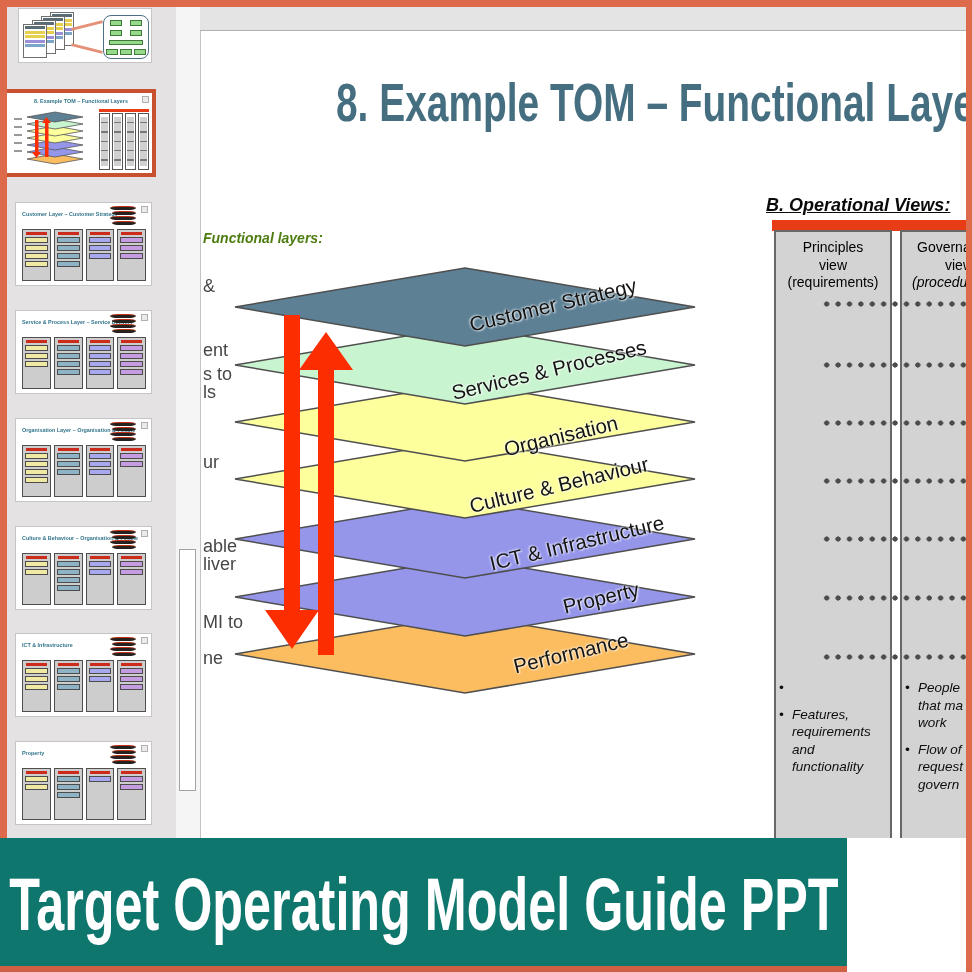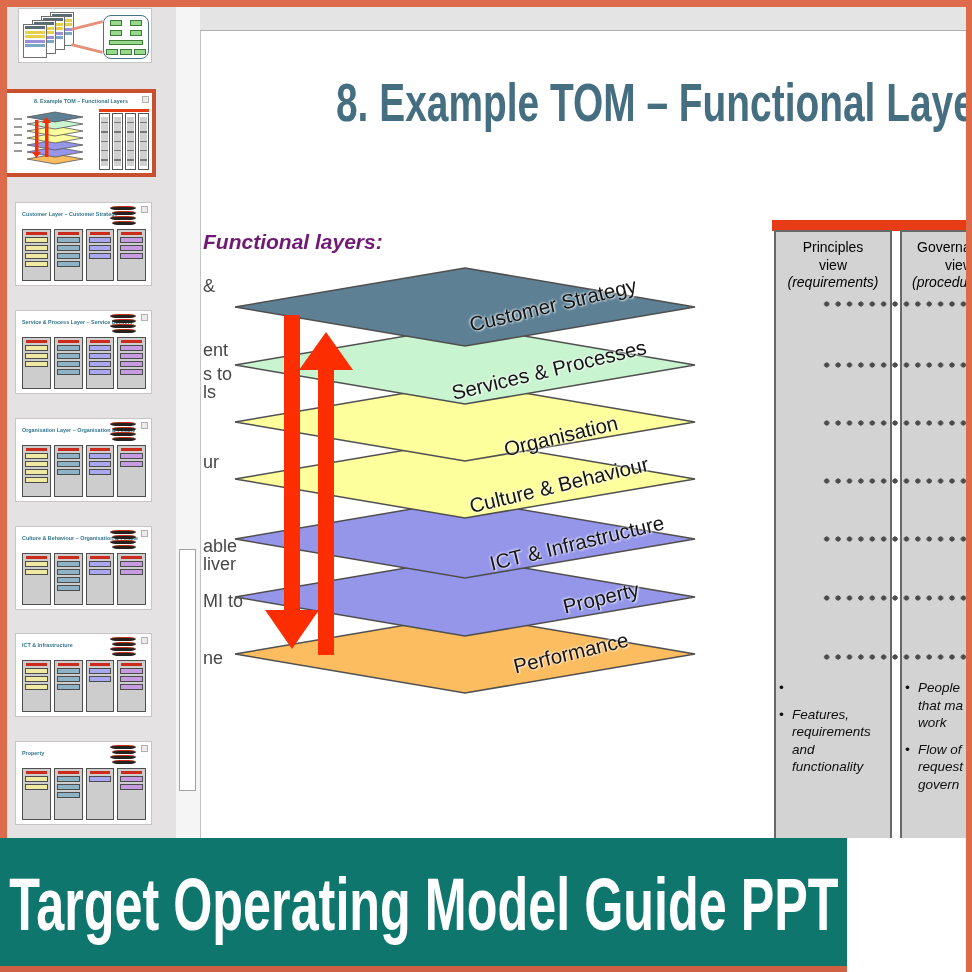--- a/index.html
+++ b/index.html
@@ -49,31 +49,31 @@
 
   
   .scroll-track{position:absolute;left:176px;top:7px;width:24px;height:831px;background:#f6f5f5;z-index:3}
   .scroll-thumb{position:absolute;left:3px;top:542px;width:17px;height:242px;background:#fff;border:1px solid #a3a3a3}
 
   
   .canvas-strip{position:absolute;left:200px;top:7px;width:766px;height:24px;background:#e5e4e4;border-bottom:1px solid #b0b0b0;z-index:2}
   .page{position:absolute;left:200px;top:31px;width:766px;height:807px;background:#fff;border-left:1px solid #c4c4c4;overflow:hidden;z-index:2}
 
   .slide-title{position:absolute;left:30px;top:42px;width:750px;text-align:center;font-size:54px;line-height:58px;font-weight:bold;color:#456f80;transform:scaleX(0.72);white-space:nowrap}
-  .func-label{position:absolute;left:2px;top:199px;font-size:21px;font-weight:bold;font-style:italic;color:#701a75;text-shadow:1px 1px 1px rgba(255,255,255,.8);white-space:nowrap}
+  .func-label{position:absolute;left:2px;top:199px;font-size:14px;font-weight:bold;font-style:italic;color:#4d7c0f;text-shadow:1px 1px 1px rgba(255,255,255,.8);white-space:nowrap}
   .frag{position:absolute;left:2px;font-size:18px;color:#474747;white-space:nowrap}
 
   .diagram-svg{position:absolute;left:25px;top:229px;width:490px;height:450px}
   .layer-label{position:absolute;width:240px;text-align:center;font-size:20.5px;color:#141414;transform:rotate(-13.5deg);white-space:nowrap;text-shadow:1px 1px 2px rgba(255,255,255,.95),-1px -1px 2px rgba(255,255,255,.7)}
 
   .ov-heading{position:absolute;left:565px;top:164px;font-size:18px;font-style:italic;font-weight:600;text-decoration:underline;color:#0a0a0a;white-space:nowrap;text-shadow:1px 1px 1px rgba(255,255,255,.9)}
   .ov-bar{position:absolute;left:571px;top:189px;width:210px;height:11px;background:#e83c17}
   .ovcol{position:absolute;top:199px;height:711px;background:#d3d3d3;border:2px solid #686868}
   .ovhead{margin-top:7px;text-align:center;font-size:14px;line-height:17.5px;color:#000}
-  .ovhead .it{font-style:italic}
+  .ovhead .it{}
   .ovhead2{margin-top:7px;font-size:14px;line-height:17.5px;color:#000}
   .ovhead2 div{white-space:nowrap}
   .dots{position:absolute;left:620px;width:152px;height:8px;background-image:radial-gradient(circle,#4b4b4b 2.3px,rgba(0,0,0,0) 2.9px);background-size:11.4px 8px;background-repeat:repeat-x;background-position:0 50%}
   .blts{position:absolute;width:112px;font-style:italic;font-size:13.5px;line-height:17.5px;color:#0d0d0d}
   .blt{display:flex;margin-bottom:9px}
   .bdot{width:13px;flex:none}
   .bdot::before{content:"•"}
 
   
   .banner{position:absolute;left:0;top:838px;width:847px;height:134px;background:#0f766e;z-index:10;display:flex;align-items:center;justify-content:center}
@@ -399,21 +399,21 @@
 
     <div class="func-label">Functional layers:</div>
 
     <div class="frag" style="top:245px">&amp;</div>
     <div class="frag" style="top:309px">ent</div>
     <div class="frag" style="top:333px">s to</div>
     <div class="frag" style="top:351px">ls</div>
     <div class="frag" style="top:421px">ur</div>
     <div class="frag" style="top:505px">able</div>
     <div class="frag" style="top:523px">liver</div>
-    <div class="frag" style="top:560px">MI to</div>
+    <div class="frag" style="top:581px">MI to</div>
     <div class="frag" style="top:617px">ne</div>
 
     <svg class="diagram-svg" viewBox="0 0 490 450">
       <polygon points="9,394 239,355 469,394 239,433" stroke="#4f4f4f" stroke-width="1.5" fill="#fcbd61"></polygon>
       <polygon points="9,337 239,298 469,337 239,376" stroke="#4f4f4f" stroke-width="1.5" fill="#9596ea"></polygon>
       <polygon points="9,279 239,240 469,279 239,318" stroke="#4f4f4f" stroke-width="1.5" fill="#9596ea"></polygon>
       <polygon points="9,219 239,180 469,219 239,258" stroke="#4f4f4f" stroke-width="1.5" fill="#fdfe9c"></polygon>
       <polygon points="9,162 239,123 469,162 239,201" stroke="#4f4f4f" stroke-width="1.5" fill="#fdfe9c"></polygon>
       <polygon points="9,105 239,66 469,105 239,144" stroke="#4f4f4f" stroke-width="1.5" fill="#c9f4d0"></polygon>
       <polygon points="9,47 239,8 469,47 239,86" stroke="#4f4f4f" stroke-width="1.5" fill="#5d8095"></polygon>
@@ -424,20 +424,21 @@
     </svg>
 
     <div class="layer-label" style="left:232px;top:262px">Customer Strategy</div>
     <div class="layer-label" style="left:228px;top:327px">Services &amp; Processes</div>
     <div class="layer-label" style="left:240px;top:393px">Organisation</div>
     <div class="layer-label" style="left:238px;top:442px">Culture &amp; Behaviour</div>
     <div class="layer-label" style="left:256px;top:500px">ICT &amp; Infrastructure</div>
     <div class="layer-label" style="left:280px;top:555px">Property</div>
     <div class="layer-label" style="left:250px;top:610px">Performance</div>
 
+    <div class="ov-heading">B. Operational Views:</div>
     <div class="ov-bar"></div>
 
     <div class="ovcol" style="left:573px;width:118px">
       <div class="ovhead">
         <div>Principles</div>
         <div>view</div>
         <div class="it">(requirements)</div>
       </div>
     </div>
 

